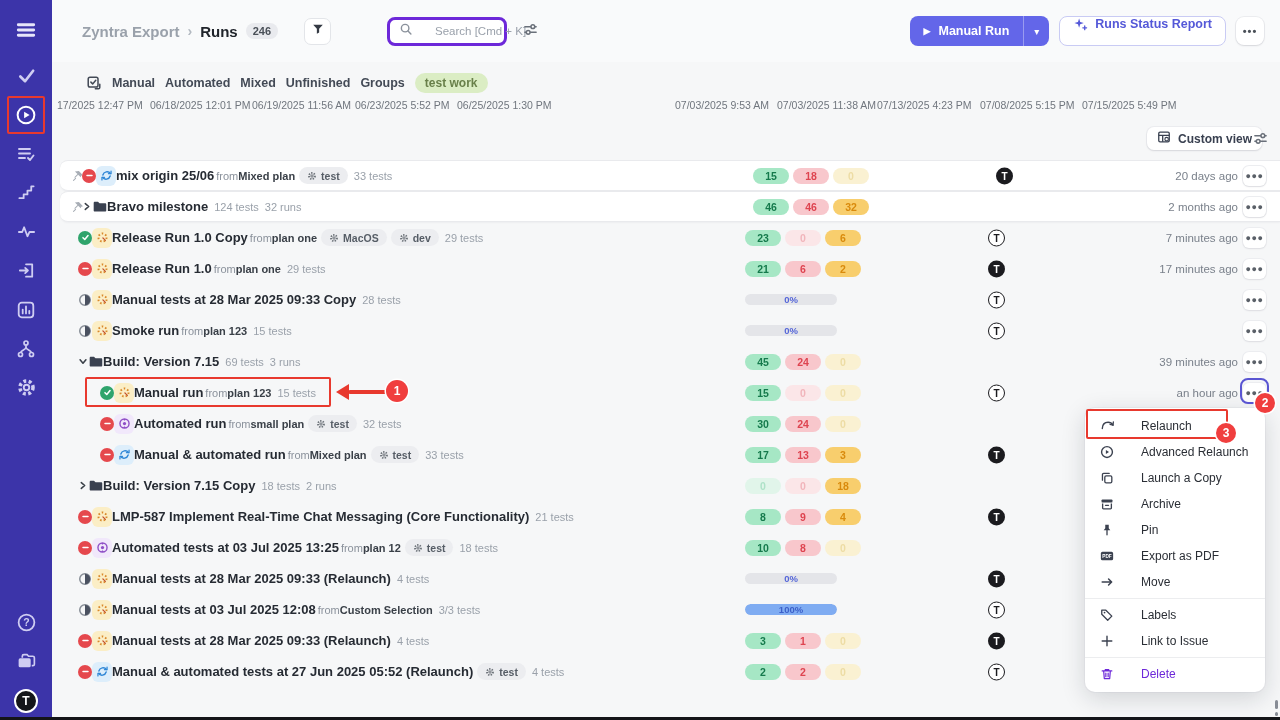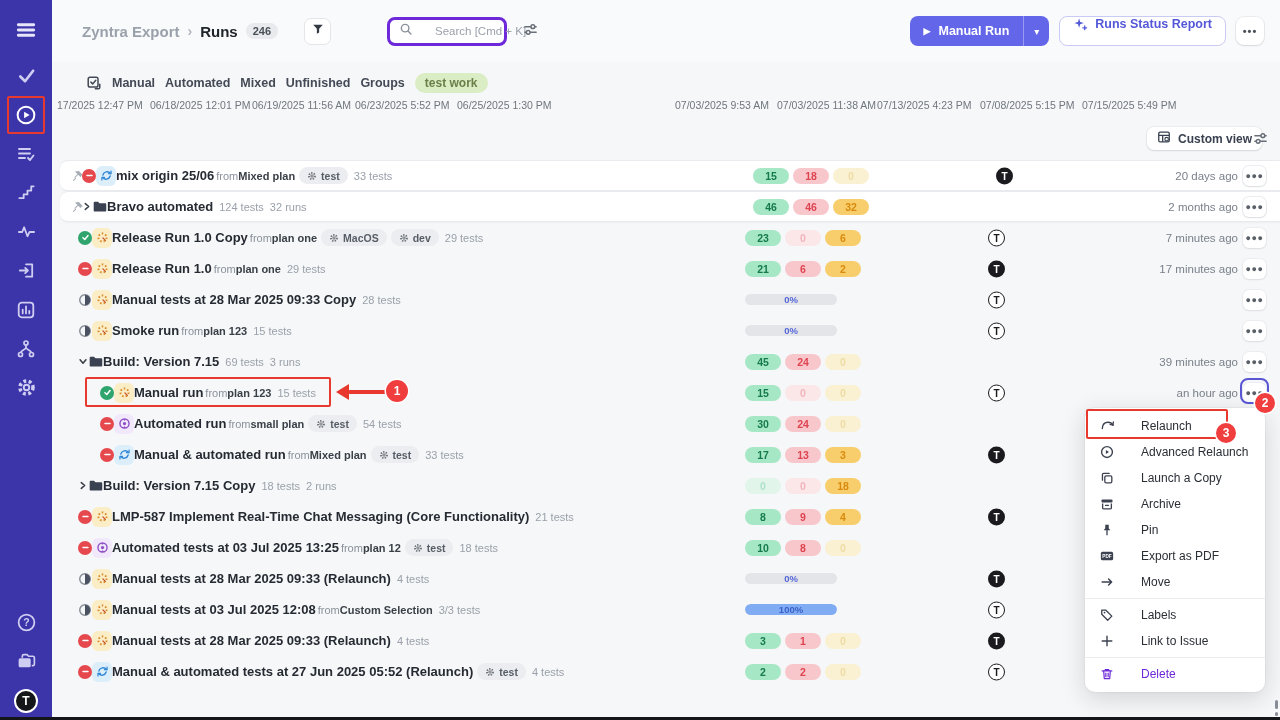--- a/index.html
+++ b/index.html
@@ -375,21 +375,21 @@
         <span class="chev">
           <svg width="11" height="11" viewBox="0 0 12 12" fill="none">
             <path d="M4 2.5L8 6l-4 3.5" stroke="currentColor" stroke-width="1.9" stroke-linecap="round" stroke-linejoin="round"></path>
           </svg>
         </span>
         <span class="folder-ico">
           <svg width="15" height="15" viewBox="0 0 16 16" fill="none">
             <path d="M1.8 4c0-.7.5-1.2 1.2-1.2h3.4l1.6 1.6h6c.7 0 1.2.5 1.2 1.2v6.6c0 .7-.5 1.2-1.2 1.2H3c-.7 0-1.2-.5-1.2-1.2V4z" fill="currentColor"></path>
           </svg>
         </span>
-        <span class="rname">Bravo automated</span>
+        <span class="rname">Bravo milestone</span>
         <span class="rmeta">124 tests</span>
         <span class="rmeta">32 runs</span>
       </div>
       <div class="rstats">
         <span class="pill pg">46</span>
         <span class="pill pr">46</span>
         <span class="pill py">32</span>
       </div>
       <span class="rtime">2 months ago</span>
       <span class="rmore">●●●</span>
@@ -590,21 +590,21 @@
     <span class="rplan">small plan</span>
         <span class="rtag">
           <span class="g">
             <svg width="10" height="10" viewBox="0 0 12 12" fill="none">
               <circle cx="6" cy="6" r="3.6" stroke="currentColor" stroke-width="2.2" stroke-dasharray="1.6 1.5"></circle>
               <circle cx="6" cy="6" r="1.4" stroke="currentColor" stroke-width="1.2"></circle>
             </svg>
           </span>
           <span>test</span>
         </span>
-        <span class="rmeta">54 tests</span>
+        <span class="rmeta">32 tests</span>
       </div>
       <div class="rstats">
         <span class="pill pg">30</span>
         <span class="pill pr">24</span>
         <span class="pill py fade">0</span>
       </div>
     </div>
     <div class="row">
       <div class="rleft" style="padding-left:48px">
         <span class="st stop">

